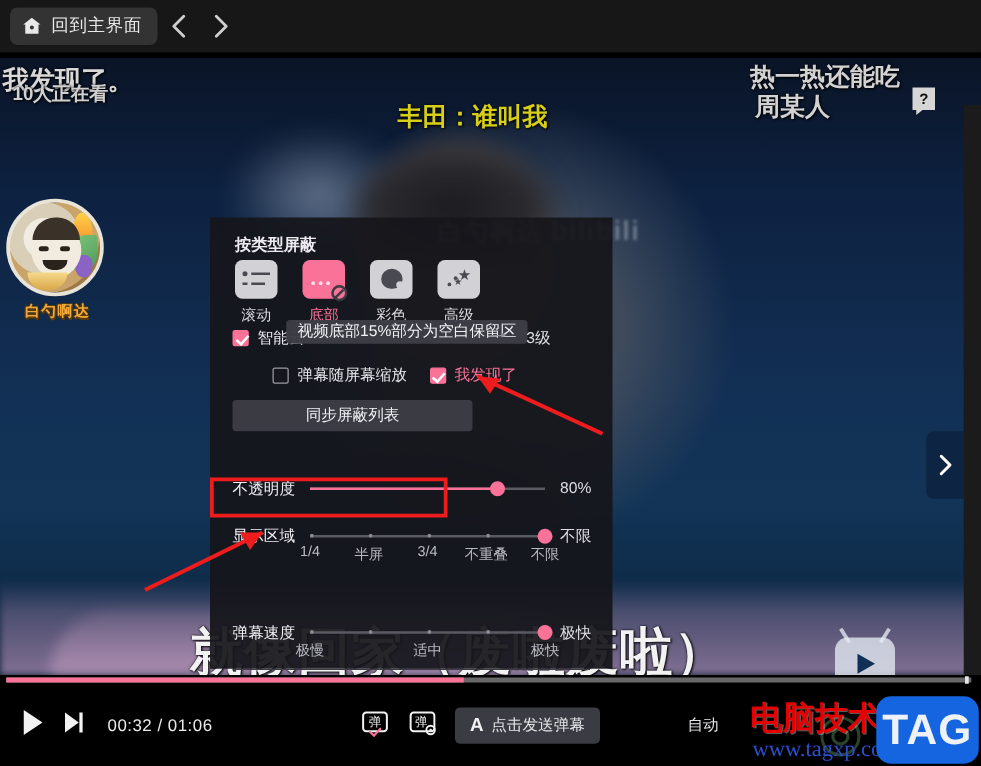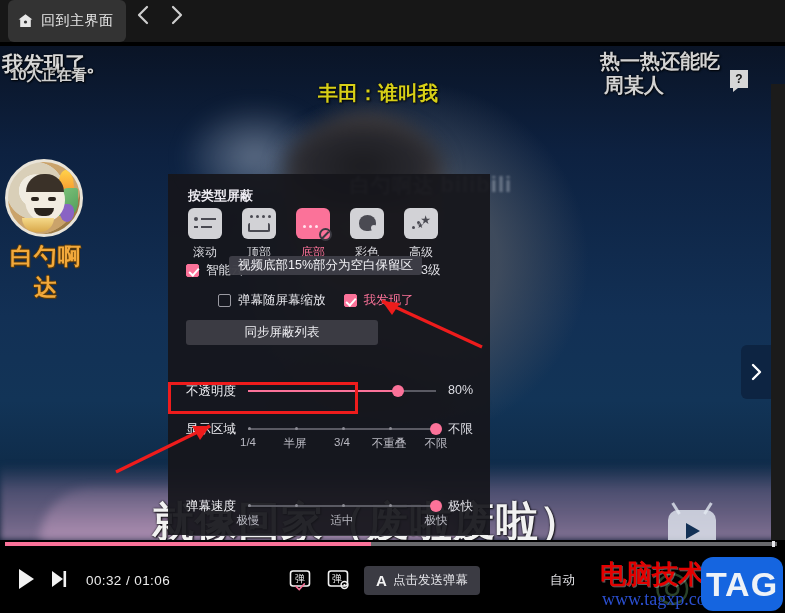--- a/index.html
+++ b/index.html
@@ -8,21 +8,21 @@
     background: #000;
     font-family: "Liberation Sans", "DejaVu Sans", sans-serif;
     overflow: hidden;
   }
   #app { position: relative; width: 785px; height: 613px; background: #000; }
 
   
   .topbar {
     position: absolute; left: 0; top: 0; width: 785px; height: 42px;
     background: #171717;
-    display: flex; gap: 0; padding-left: 8px;
+    display: flex; align-items: center; gap: 0; padding-left: 8px;
   }
   .home-btn {
     display: flex; align-items: center; gap: 7px;
     background: #333333; border-radius: 6px;
     padding: 6px 12px 6px 9px;
     color: #e8e8e8; font-size: 14px; letter-spacing: .5px;
     cursor: pointer;
   }
   .home-ico svg { display: block; }
   .nav-arrow {
@@ -107,21 +107,21 @@
     border-radius: 0 0 12px 12px; background: #2a231c; }
   .av-fire { position:absolute; right: 6px; top: 8px; width: 16px; height: 34px;
     background: linear-gradient(180deg,#ffd24a,#f4791f); border-radius: 50% 50% 45% 45%; }
   .av-leaf { position:absolute; right: 2px; top: 26px; width: 20px; height: 28px;
     background: linear-gradient(140deg,#7fc37a,#4e9b5a); border-radius: 50% 10% 50% 10%; }
   .av-purple { position:absolute; right: 6px; bottom: 12px; width: 14px; height: 18px;
     background:#8a63c4; border-radius: 40% 40% 50% 50%; }
   .av-bowl { position:absolute; left: 14px; bottom: 2px; width: 32px; height: 14px;
     background: linear-gradient(180deg,#f5d98a,#d9a84b); border-radius: 0 0 16px 16px; }
   .uploader-name {
-    margin-top: 4px; font-size: 23px; font-weight: 700; color: #f2a93b; letter-spacing: 1px;
+    margin-top: 4px; font-size: 12px; font-weight: 700; color: #f2a93b; letter-spacing: 1px;
     text-shadow: 1px 1px 0 #5a3a0a, -1px 0 0 #5a3a0a, 0 -1px 0 #5a3a0a, 0 1px 0 #5a3a0a;
   }
 
   
   .wm { position: absolute; color: rgba(225,232,240,.35); font-weight: 700; pointer-events: none; }
   .wm-mid { left: 350px; top: 130px; font-size: 20px; letter-spacing: 1px; filter: blur(1.2px); }
   .wm-mid .bl { font-size: 22px; }
   .bili-logo {
     position: absolute; left: 668px; top: 468px; width: 48px; height: 40px;
     background: rgba(228,234,242,.78); border-radius: 10px;
@@ -388,32 +388,20 @@
     <div class="cat-row">
       <div class="cat">
         <div class="cat-ico">
           <span class="g-scroll-dot"></span>
             <span class="g-scroll-l1"></span>
           <span class="g-scroll-dot2"></span>
             <span class="g-scroll-l2"></span>
         </div>
         <div class="cat-lab">滚动</div>
       </div>
-      <div class="cat">
-        <div class="cat-ico">
-          <span class="g-top-dots">
-              <i></i>
-              <i></i>
-              <i></i>
-              <i></i>
-            </span>
-          <span class="g-top-line"></span>
-        </div>
-        <div class="cat-lab">顶部</div>
-      </div>
       <div class="cat active">
         <div class="cat-ico">
           <span class="g-bot-dots">
               <i></i>
               <i></i>
               <i></i>
             </span>
           <span class="g-ban"></span>
         </div>
         <div class="cat-lab">底部</div>

